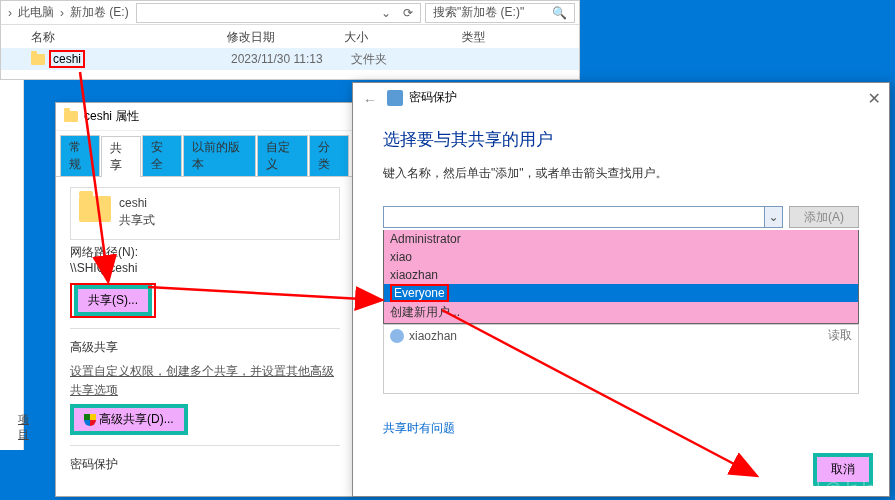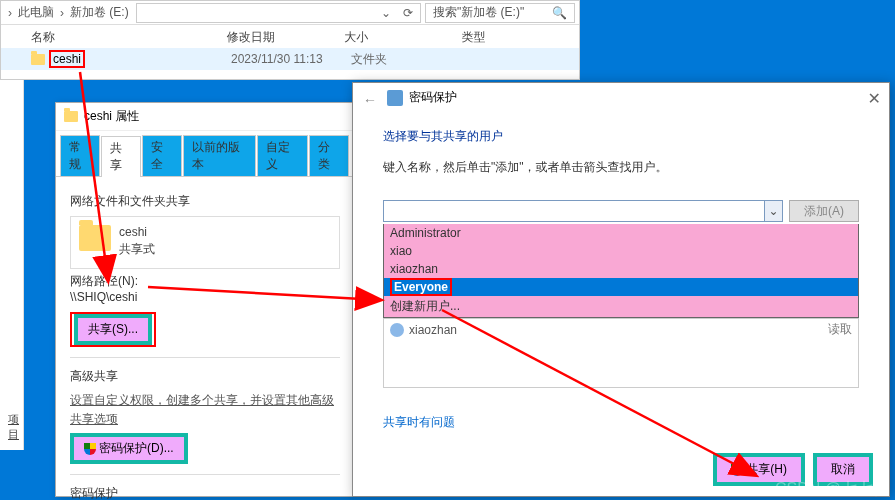--- a/index.html
+++ b/index.html
@@ -15,21 +15,21 @@
 .cols div { width: 120px; font-family: Liberation Mono, monospace; }
 .cols .c1 { width: 200px; }
 .row { display: flex; align-items: center; padding: 2px 0 2px 30px; background: #e5f3ff; }
 .row .c1 { width: 200px; display: flex; align-items: center; }
 .row .c2 { width: 120px; color: #666; }
 .row .c3 { width: 120px; color: #666; }
 .folder-ico { width: 14px; height: 11px; background: #ffd970; border-radius: 1px; margin-right: 4px; display: inline-block; }
 .folder-ico::before { content: ""; display: block; width: 6px; height: 3px; background: #ffd970; position: relative; top: -3px; border-radius: 1px 1px 0 0; }
 .hl-red { border: 2px solid red; padding: 0 2px; }
 .sidebar-edge { position: absolute; left: 0; top: 80px; width: 24px; height: 370px; background: #fff; border-right: 1px solid #ddd; }
-.sidebar-edge .txt { position: absolute; bottom: 8px; left: 8px; color: #444; font-size: 11px; writing-mode: horizontal-tb; text-decoration: underline; }
+.sidebar-edge .txt { position: absolute; bottom: 8px; left: 18px; color: #444; font-size: 11px; writing-mode: horizontal-tb; text-decoration: underline; }
 .props { position: absolute; left: 55px; top: 102px; width: 300px; height: 395px; background: #fff; border: 1px solid #aaa; box-shadow: 2px 2px 8px rgba(0,0,0,0.2); }
 .props-title { padding: 5px 8px; display: flex; align-items: center; border-bottom: 1px solid #eee; }
 .props-title .folder-ico { margin-right: 6px; }
 .tabs { display: flex; border-bottom: 1px solid #ccc; padding: 4px 4px 0 4px; background: #fff; }
 .tab { padding: 3px 8px; border: 1px solid #ccc; border-bottom: none; margin-right: 1px; background: #0ea5e9; color: #333; }
 .tab.active { background: #fff; position: relative; top: 1px; }
 .panel { padding: 10px 14px; }
 .section-title { margin: 6px 0; color: #333; }
 .share-box { border: 1px solid #ddd; padding: 8px; display: flex; align-items: flex-start; }
 .big-folder { width: 32px; height: 26px; background: #ffd970; border-radius: 2px; margin-right: 8px; position: relative; }
@@ -41,29 +41,29 @@
 .shield { width: 12px; height: 12px; margin-right: 3px; display: inline-block; background: conic-gradient(#ffcc00 0 25%, #e81123 25% 50%, #0078d7 50% 75%, #107c10 75% 100%); border-radius: 0 0 50% 50%; }
 .hr { border-top: 1px solid #ddd; margin: 10px 0; }
 .desc { color: #555; line-height: 1.6; margin: 4px 0; text-decoration: underline; }
 .link { color: #0066cc; cursor: pointer; }
 .dlg { position: absolute; left: 352px; top: 82px; width: 538px; height: 415px; background: #fff; border: 1px solid #888; box-shadow: 2px 2px 12px rgba(0,0,0,0.3); }
 .dlg-hdr { display: flex; align-items: center; padding: 6px 10px; }
 .dlg-hdr .back { color: #888; margin-right: 10px; font-size: 14px; }
 .dlg-hdr .ico { width: 16px; height: 16px; background: #5b9bd5; margin-right: 6px; border-radius: 2px; }
 .dlg-close { position: absolute; right: 8px; top: 6px; font-size: 16px; color: #666; cursor: pointer; }
 .dlg-body { padding: 16px 30px; }
-.dlg-h1 { font-size: 12px; color: #003399; margin-bottom: 14px; }
+.dlg-h1 { font-size: 17px; color: #003399; margin-bottom: 14px; }
 .dlg-sub { color: #333; margin-bottom: 24px; }
 .combo-row { display: flex; margin-bottom: 2px; }
 .combo { flex: 1; border: 1px solid #7a9ac0; height: 22px; display: flex; align-items: center; position: relative; }
 .combo .dd { width: 18px; height: 100%; border-left: 1px solid #7a9ac0; background: #e8eef7; display: flex; align-items: center; justify-content: center; margin-left: auto; color: #555; }
 .add-btn { width: 70px; margin-left: 6px; background: #e1e1e1; border: 1px solid #adadad; color: #888; text-align: center; line-height: 20px; }
 .dropdown { border: 1px solid #666; border-top: none; background: #f9a8d4; }
 .dropdown div { padding: 2px 6px; color: #333; }
-.dropdown .sel { background: #0078d7; color: #fff; font-weight: bold; }
+.dropdown .sel { background: #0078d7; color: #fff; }
 .user-list { border: 1px solid #ccc; height: 70px; margin-top: 0; }
 .user-list .urow { display: flex; align-items: center; padding: 2px 6px; color: #555; }
 .user-list .user-ico { width: 14px; height: 14px; background: #8bb8e8; border-radius: 50%; margin-right: 5px; }
 .user-list .perm { margin-left: auto; color: #777; }
 .trouble { margin-top: 26px; }
 .dlg-foot { position: absolute; bottom: 10px; right: 16px; display: flex; gap: 8px; }
 .dlg-foot .btn { padding: 4px 14px; }
 svg.arrows { position: absolute; left: 0; top: 0; pointer-events: none; }
 .watermark { position: absolute; right: 6px; bottom: 0; color: rgba(255,255,255,0.35); font-size: 16px; }
 </style>
@@ -112,37 +112,36 @@
   </div>
   <div class="tabs">
     <div class="tab">常规</div>
     <div class="tab active">共享</div>
     <div class="tab">安全</div>
     <div class="tab">以前的版本</div>
     <div class="tab">自定义</div>
     <div class="tab">分类</div>
   </div>
   <div class="panel">
-    <div class="section-title">网络文件和文件夹共享</div>
     <div class="share-box">
       <div class="big-folder"></div>
       <div class="info">
         <div>ceshi</div>
         <div>共享式</div>
       </div>
     </div>
     <div class="path-label">网络路径(N):</div>
     <div class="path-val">\\SHIQ\ceshi</div>
     <span class="hl-red" style="display:inline-block"><span class="btn">共享(S)...</span></span>
     <div class="hr"></div>
     <div class="section-title">高级共享</div>
     <div class="desc">设置自定义权限，创建多个共享，并设置其他高级共享选项</div>
     <span class="btn">
         <span class="shield"></span>
-        <span>密码保护(D)...</span>
+        <span>高级共享(D)...</span>
       </span>
     <div class="hr"></div>
     <div class="section-title">密码保护</div>
     
     
   </div>
 </div>
 
 <div class="dlg">
   <span class="dlg-close">✕</span>
@@ -170,24 +169,20 @@
     <div class="user-list">
       <div class="urow">
         <span class="user-ico"></span>
         <span>xiaozhan</span>
         <span class="perm">读取</span>
       </div>
     </div>
     <div class="trouble"><span class="link">共享时有问题</span></div>
   </div>
   <div class="dlg-foot">
-    <span class="btn">
-        <span class="shield"></span>
-        <span>共享(H)</span>
-      </span>
     <span class="btn">取消</span>
   </div>
 </div>
 
 <svg class="arrows" width="895" height="500">
   <defs>
       <marker id="ah" markerWidth="12" markerHeight="12" refX="10" refY="5" orient="auto">
         <path d="M0,0 L12,5 L0,10 Z" fill="red"></path>
       </marker>
     </defs>

